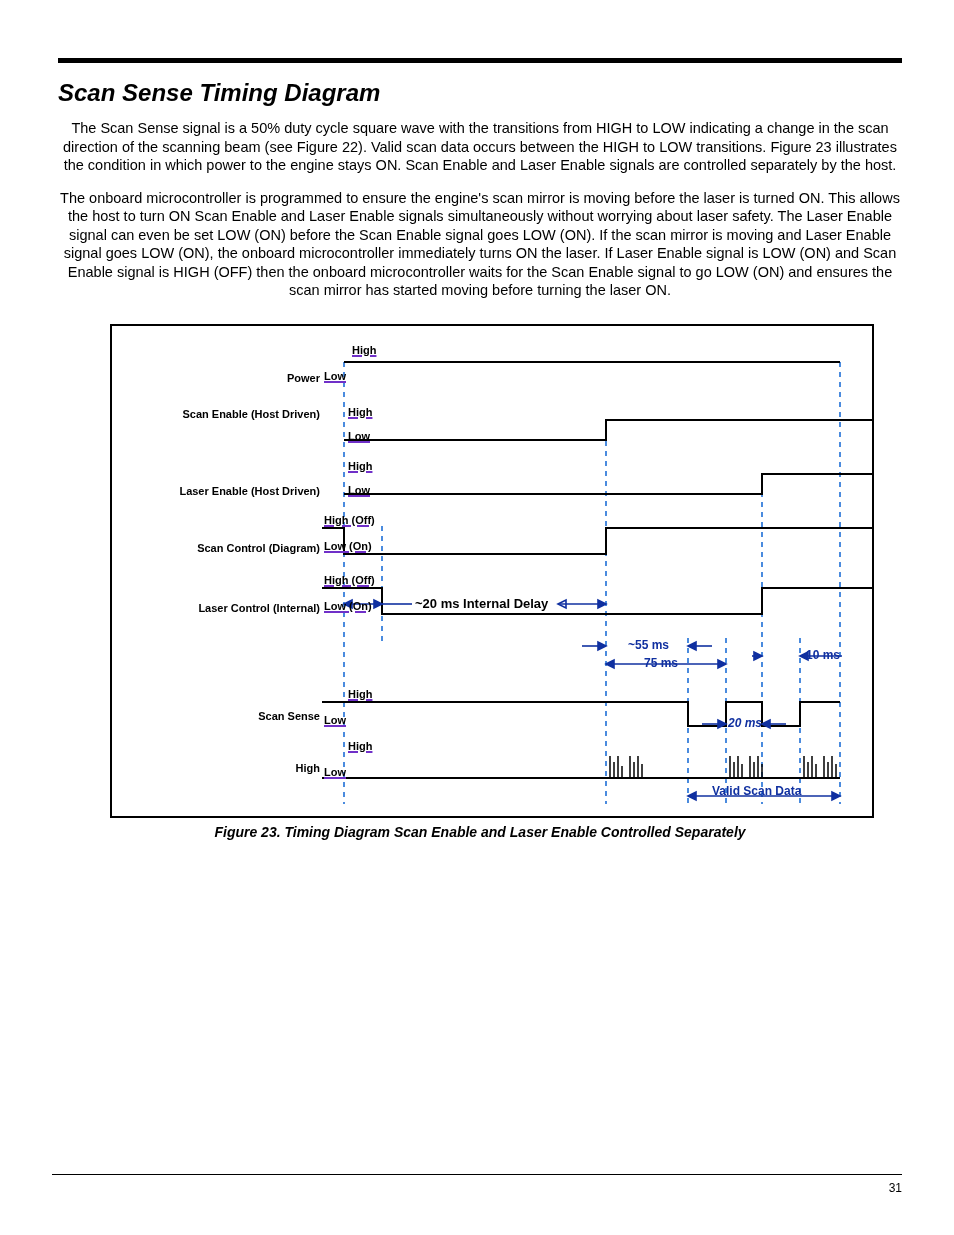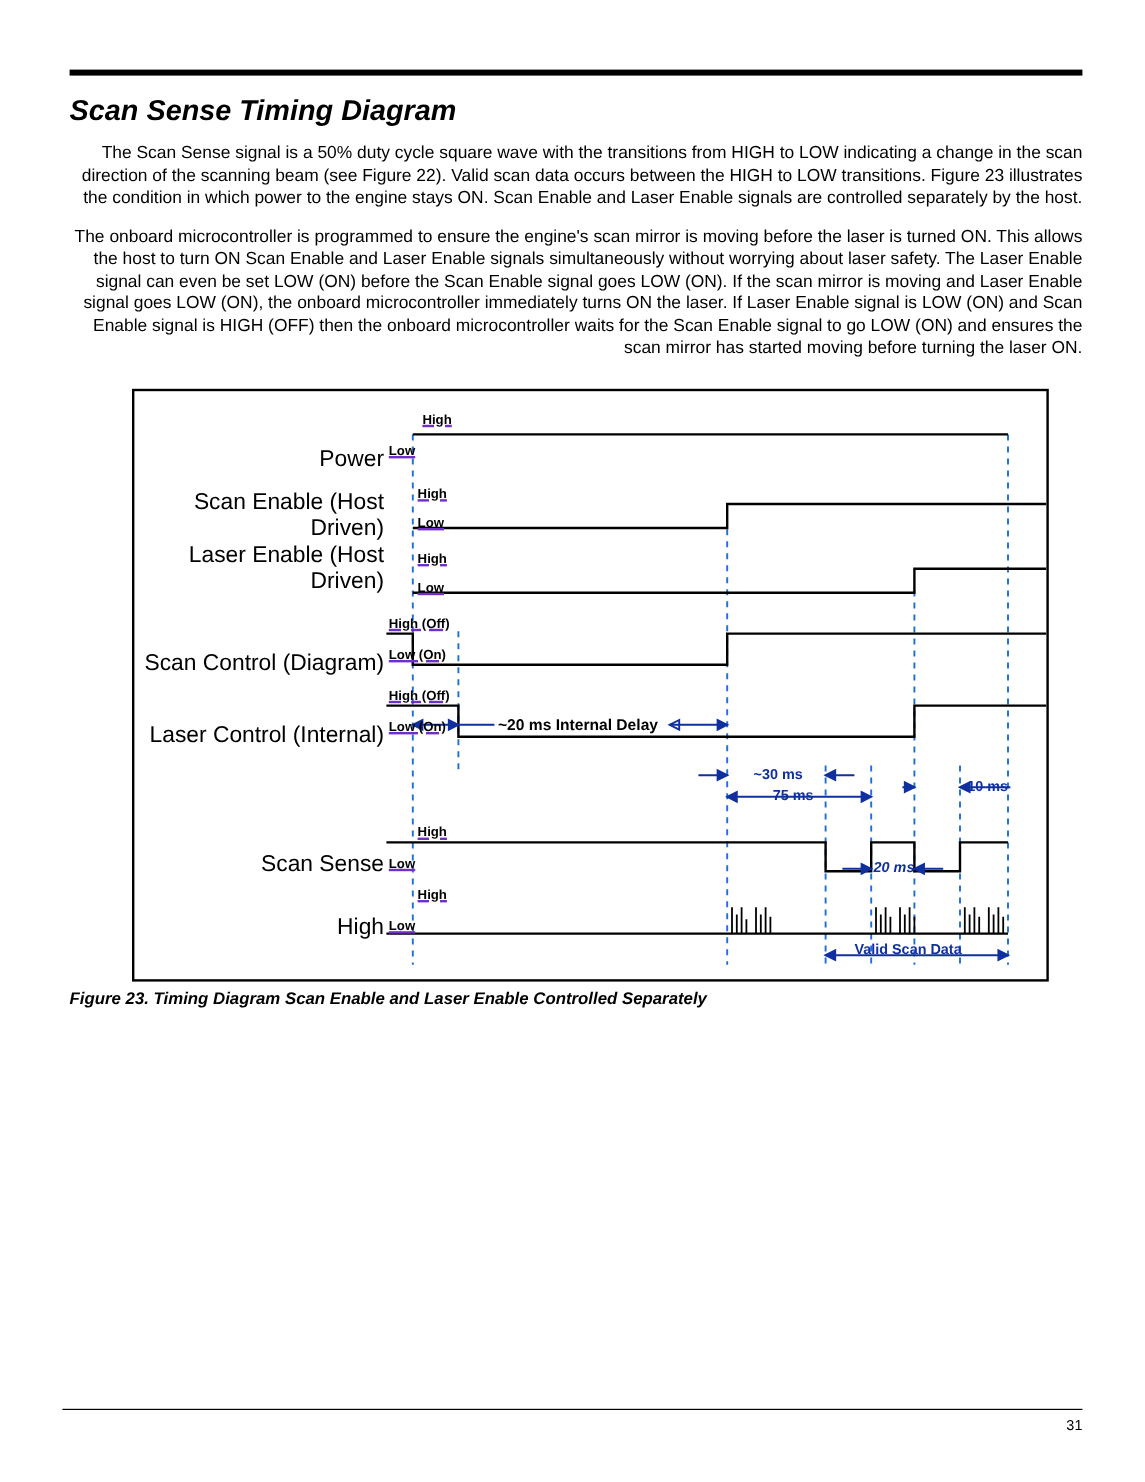--- a/index.html
+++ b/index.html
@@ -23,45 +23,46 @@
   .section-title {
     font-size: 24px;
     font-style: italic;
     font-weight: bold;
     margin: 12px 0 12px 0;
   }
   .body-text {
     font-size: 14.5px;
     line-height: 1.28;
     margin: 0 0 14px 0;
-    text-align: right;
+    text-align: center;
   }
 
   
   .diagram-wrap {
     margin: 24px 0 6px 52px;
     width: 760px;
     height: 490px;
     border: 2px solid #000;
     position: relative;
     background: #fff;
     font-family: Arial, Helvetica, sans-serif;
   }
   .diagram-wrap * { position: absolute; }
   .sig-label {
     right: 552px;
     width: 200px;
     text-align: right;
-    font-size: 19px;
-    font-weight: normal;
+    font-size: 11px;
+    font-weight: bold;
   }
   .lvl { font-size: 11px; font-weight: bold; color: #000; text-decoration: underline; text-decoration-color: #7030c8; text-decoration-thickness: 1.6px; }
   .ann-blue { font-size: 12px; font-weight: bold; color: #1030a0; }
 
   .fig-caption {
+    text-align: center;
     font-style: italic;
     font-weight: bold;
     font-size: 14px;
     margin: 6px 0 0 0;
   }
 
   .bottom-rule {
     position: absolute;
     left: 52px;
     right: 52px;
@@ -158,21 +159,21 @@
         <polygon points="650,398 658,394 658,402"></polygon>
 
         <line x1="576" y1="470" x2="728" y2="470"></line>
         <polygon points="576,470 584,466 584,474"></polygon>
         <polygon points="728,470 720,466 720,474"></polygon>
       </g>
     </svg>
 
     <span class="sig-label" style="top:46px;">Power</span>
     <span class="sig-label" style="top:82px;">Scan Enable (Host Driven)</span>
-    <span class="sig-label" style="top:126px;">Laser Enable (Host Driven)</span>
+    <span class="sig-label" style="top:159px;">Laser Enable (Host Driven)</span>
     <span class="sig-label" style="top:216px;">Scan Control (Diagram)</span>
     <span class="sig-label" style="top:276px;">Laser Control (Internal)</span>
     <span class="sig-label" style="top:384px;text-align:right;">Scan Sense</span>
     <span class="sig-label" style="top:436px;">High</span>
 
     <span class="lvl" style="left:240px; top:18px;">High</span>
     <span class="lvl" style="left:212px; top:44px;">Low</span>
     <span class="lvl" style="left:236px; top:80px;">High</span>
     <span class="lvl" style="left:236px; top:104px;">Low</span>
     <span class="lvl" style="left:236px; top:134px;">High</span>
@@ -180,21 +181,21 @@
     <span class="lvl" style="left:212px; top:188px;">High (Off)</span>
     <span class="lvl" style="left:212px; top:214px;">Low (On)</span>
     <span class="lvl" style="left:212px; top:248px;">High (Off)</span>
     <span class="lvl" style="left:212px; top:274px;">Low (On)</span>
     <span class="lvl" style="left:236px; top:362px;">High</span>
     <span class="lvl" style="left:212px; top:388px;">Low</span>
     <span class="lvl" style="left:236px; top:414px;">High</span>
     <span class="lvl" style="left:212px; top:440px;">Low</span>
 
     <span style="left:303px; top:270px; font-size:13px; font-weight:bold;">~20 ms Internal Delay</span>
-    <span class="ann-blue" style="left:516px; top:312px;">~30 ms</span>
+    <span class="ann-blue" style="left:516px; top:312px;">~55 ms</span>
     <span class="ann-blue" style="left:532px; top:330px;">75 ms</span>
     <span class="ann-blue" style="left:694px; top:322px;">10 ms</span>
     <span class="ann-blue" style="left:616px; top:390px;font-style:italic;">20 ms</span>
     <span class="ann-blue" style="left:600px; top:458px;">Valid Scan Data</span>
 
   </div>
 
   <p class="fig-caption">Figure 23. Timing Diagram Scan Enable and Laser Enable Controlled Separately</p>
 
   <div class="bottom-rule"></div>

